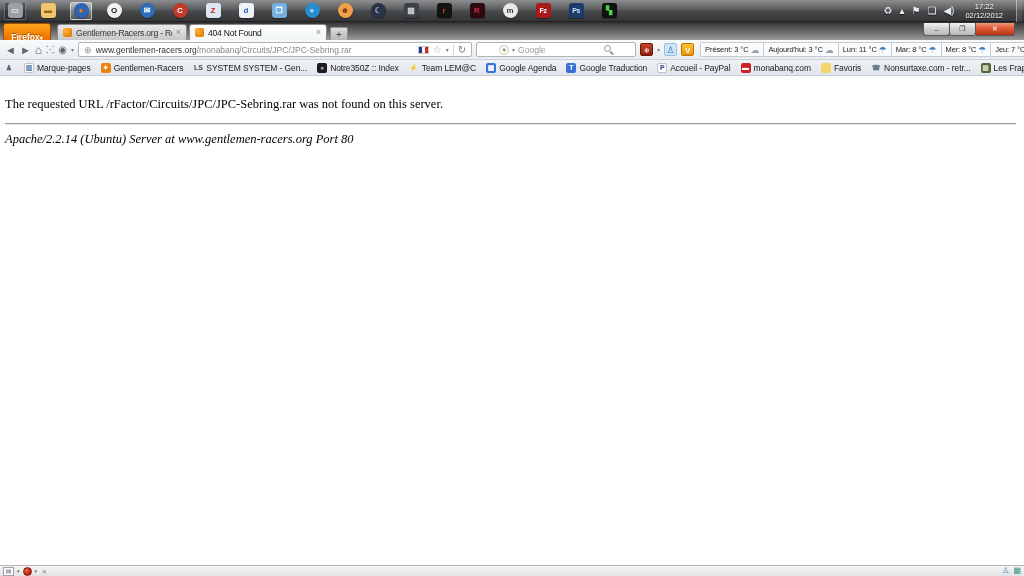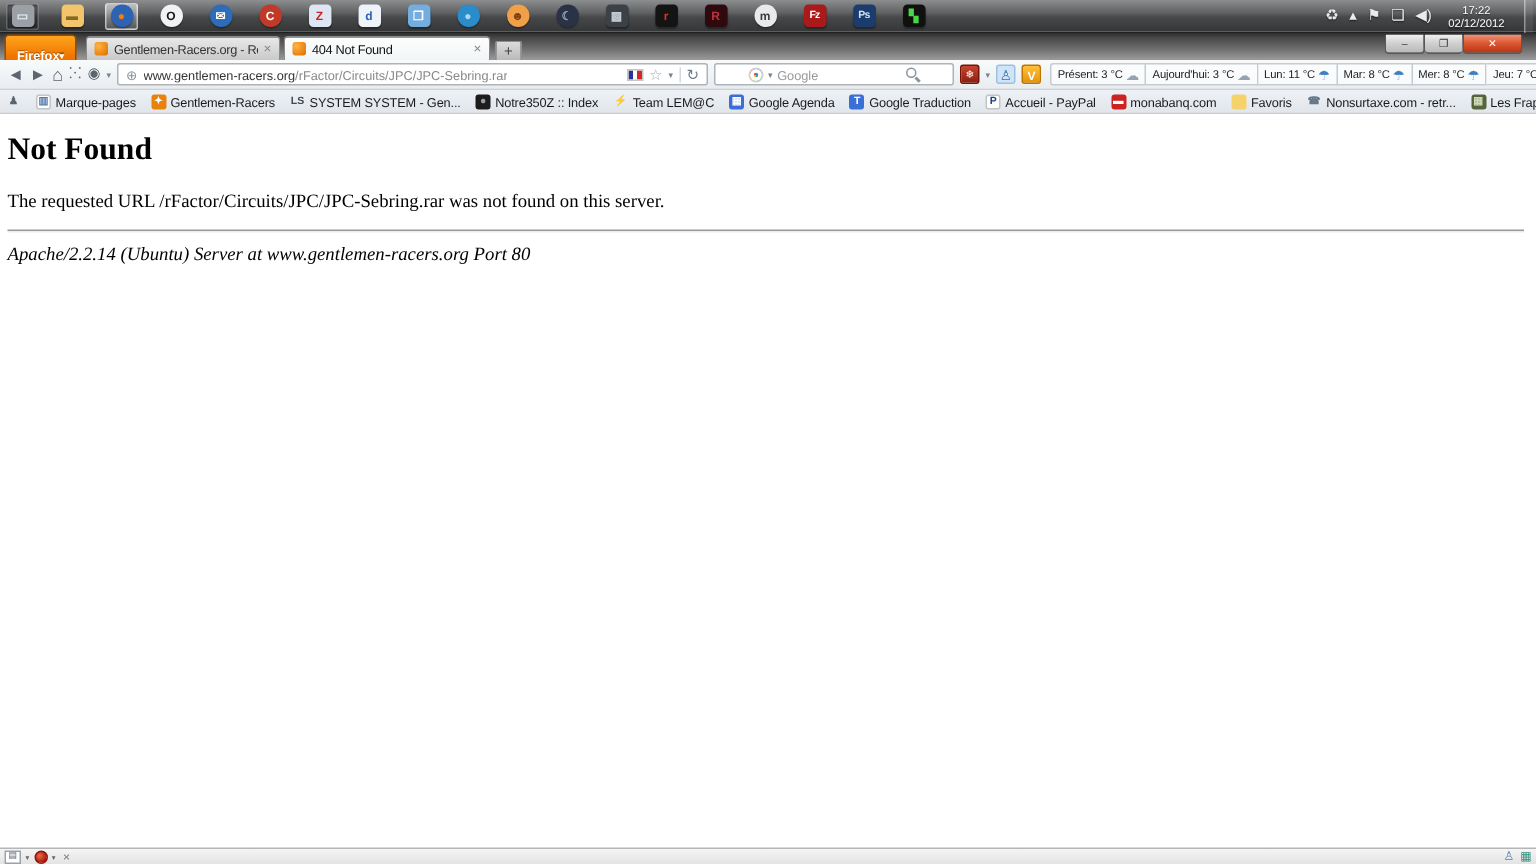--- a/index.html
+++ b/index.html
@@ -247,21 +247,21 @@
   <span class="navbtn">◄</span>
   <span class="navbtn">►</span>
   <span class="navbtn" style="font-size:12px">⌂</span>
   <span class="navbtn small">⁙</span>
   <span class="navbtn small">◉</span>
   <span class="crt">▾</span>
 
   <div class="urlbar">
     <span class="u-fav">⊕</span>
     <span style="white-space:nowrap;overflow:hidden">
-      <span class="u-domain">www.gentlemen-racers.org</span><span class="u-path">/rFactor/Circuits/JPC/JPC-Sebring.rar</span>
+      <span class="u-domain">www.gentlemen-racers.org</span><span class="u-path">/monabanq/Circuits/JPC/JPC-Sebring.rar</span>
     </span>
     <span class="sp"></span>
     <span class="flag"></span>
     <span class="star">☆</span>
     <span class="crt">▾</span>
     <span class="vsep"></span>
     <span class="reload">↻</span>
   </div>
 
   <div class="searchbar">
@@ -352,21 +352,20 @@
       <span class="bm-ic" style="background: transparent; color: rgb(102, 119, 136);">☎</span>
       <span class="bm-lb">Nonsurtaxe.com - retr...</span>
     </div>
     <div class="bm">
       <span class="bm-ic" style="background: rgb(85, 101, 58); color: rgb(207, 216, 184);">▦</span>
       <span class="bm-lb">Les Frappadingues</span>
     </div>
   </div>
 
 <div class="content">
-  <h1>Not Found</h1>
   <p>The requested URL /rFactor/Circuits/JPC/JPC-Sebring.rar was not found on this server.</p>
   <hr>
   <address>Apache/2.2.14 (Ubuntu) Server at www.gentlemen-racers.org Port 80</address>
 </div>
 
 <div class="addonbar">
   <span class="ab-page">▤</span>
   <span class="ab-crt">▾</span>
   <span class="ab-abp"></span>
   <span class="ab-crt">▾</span>

